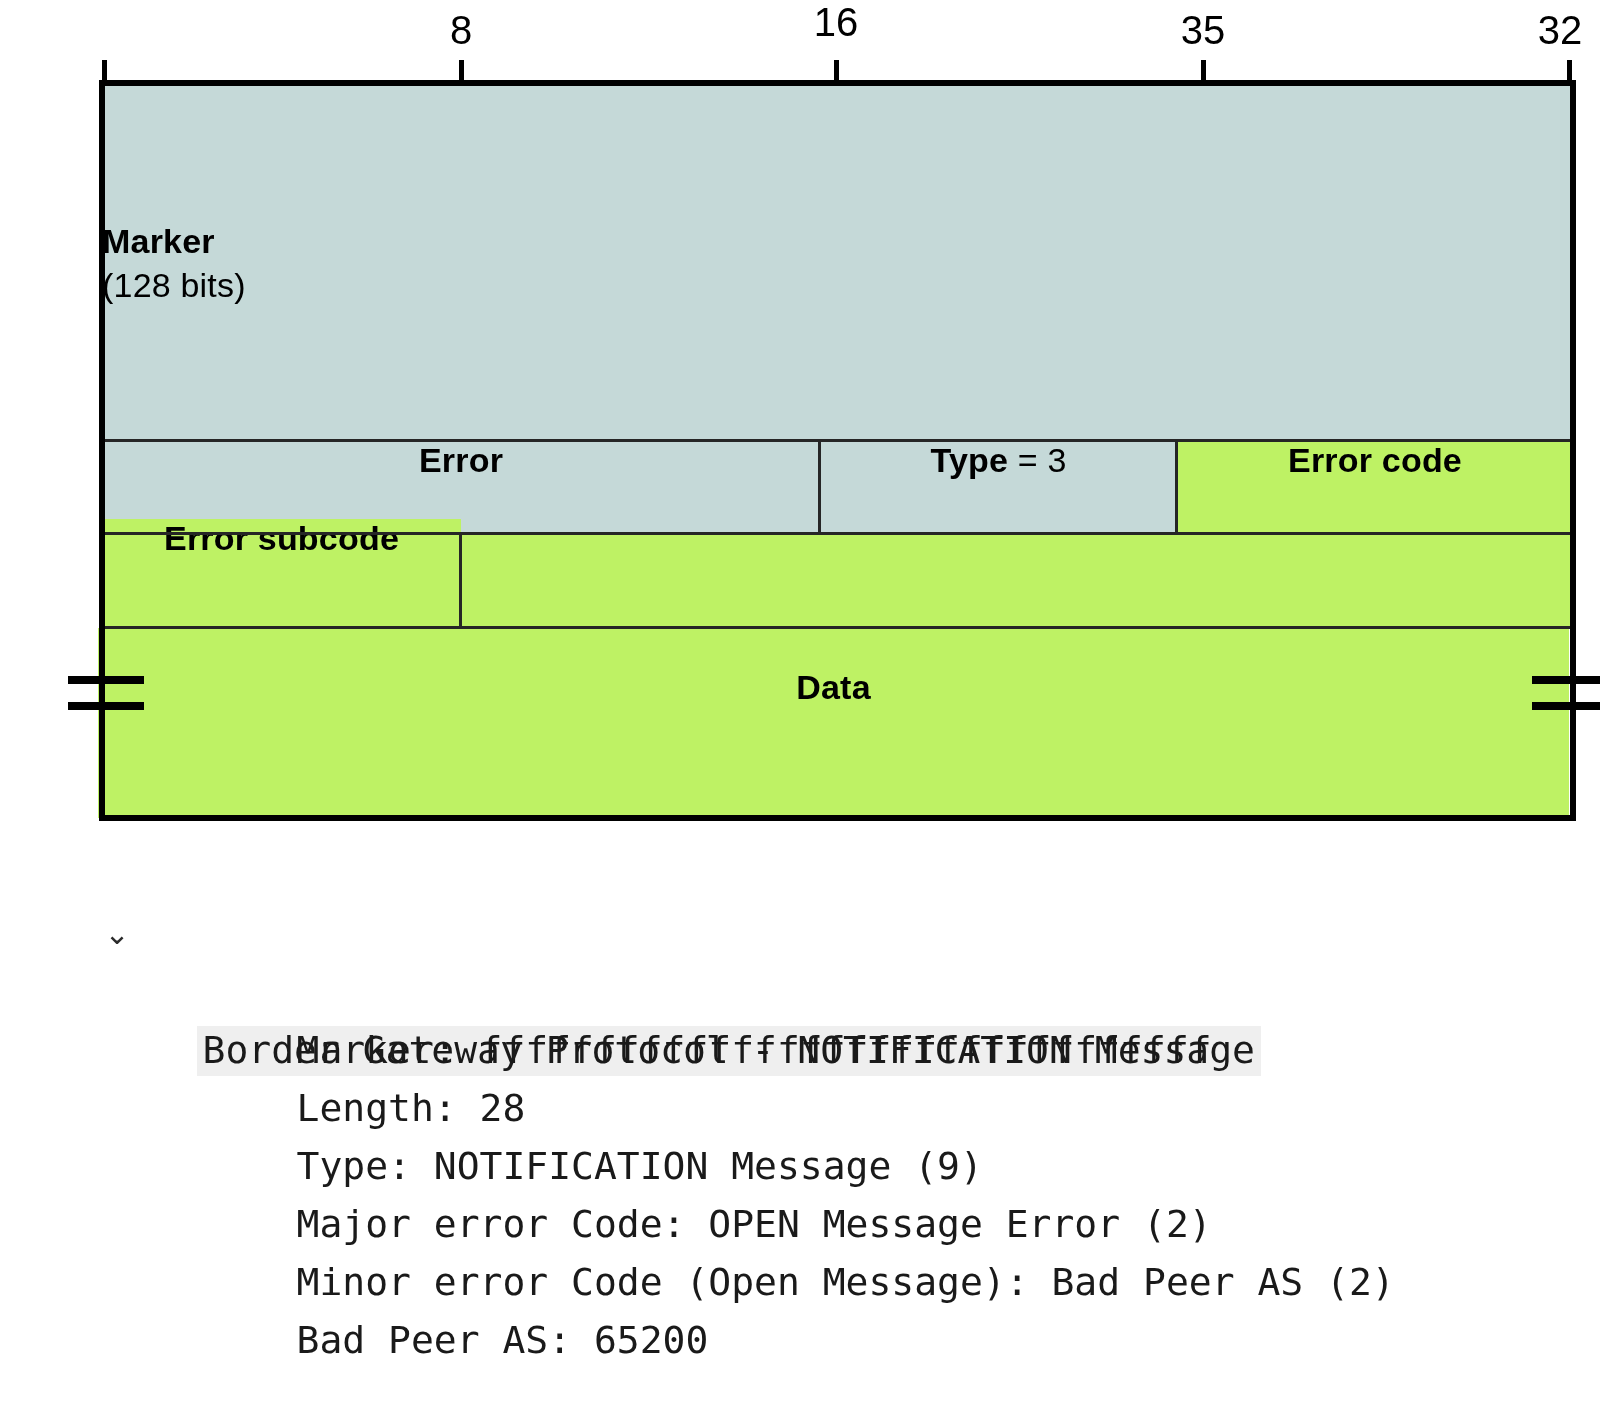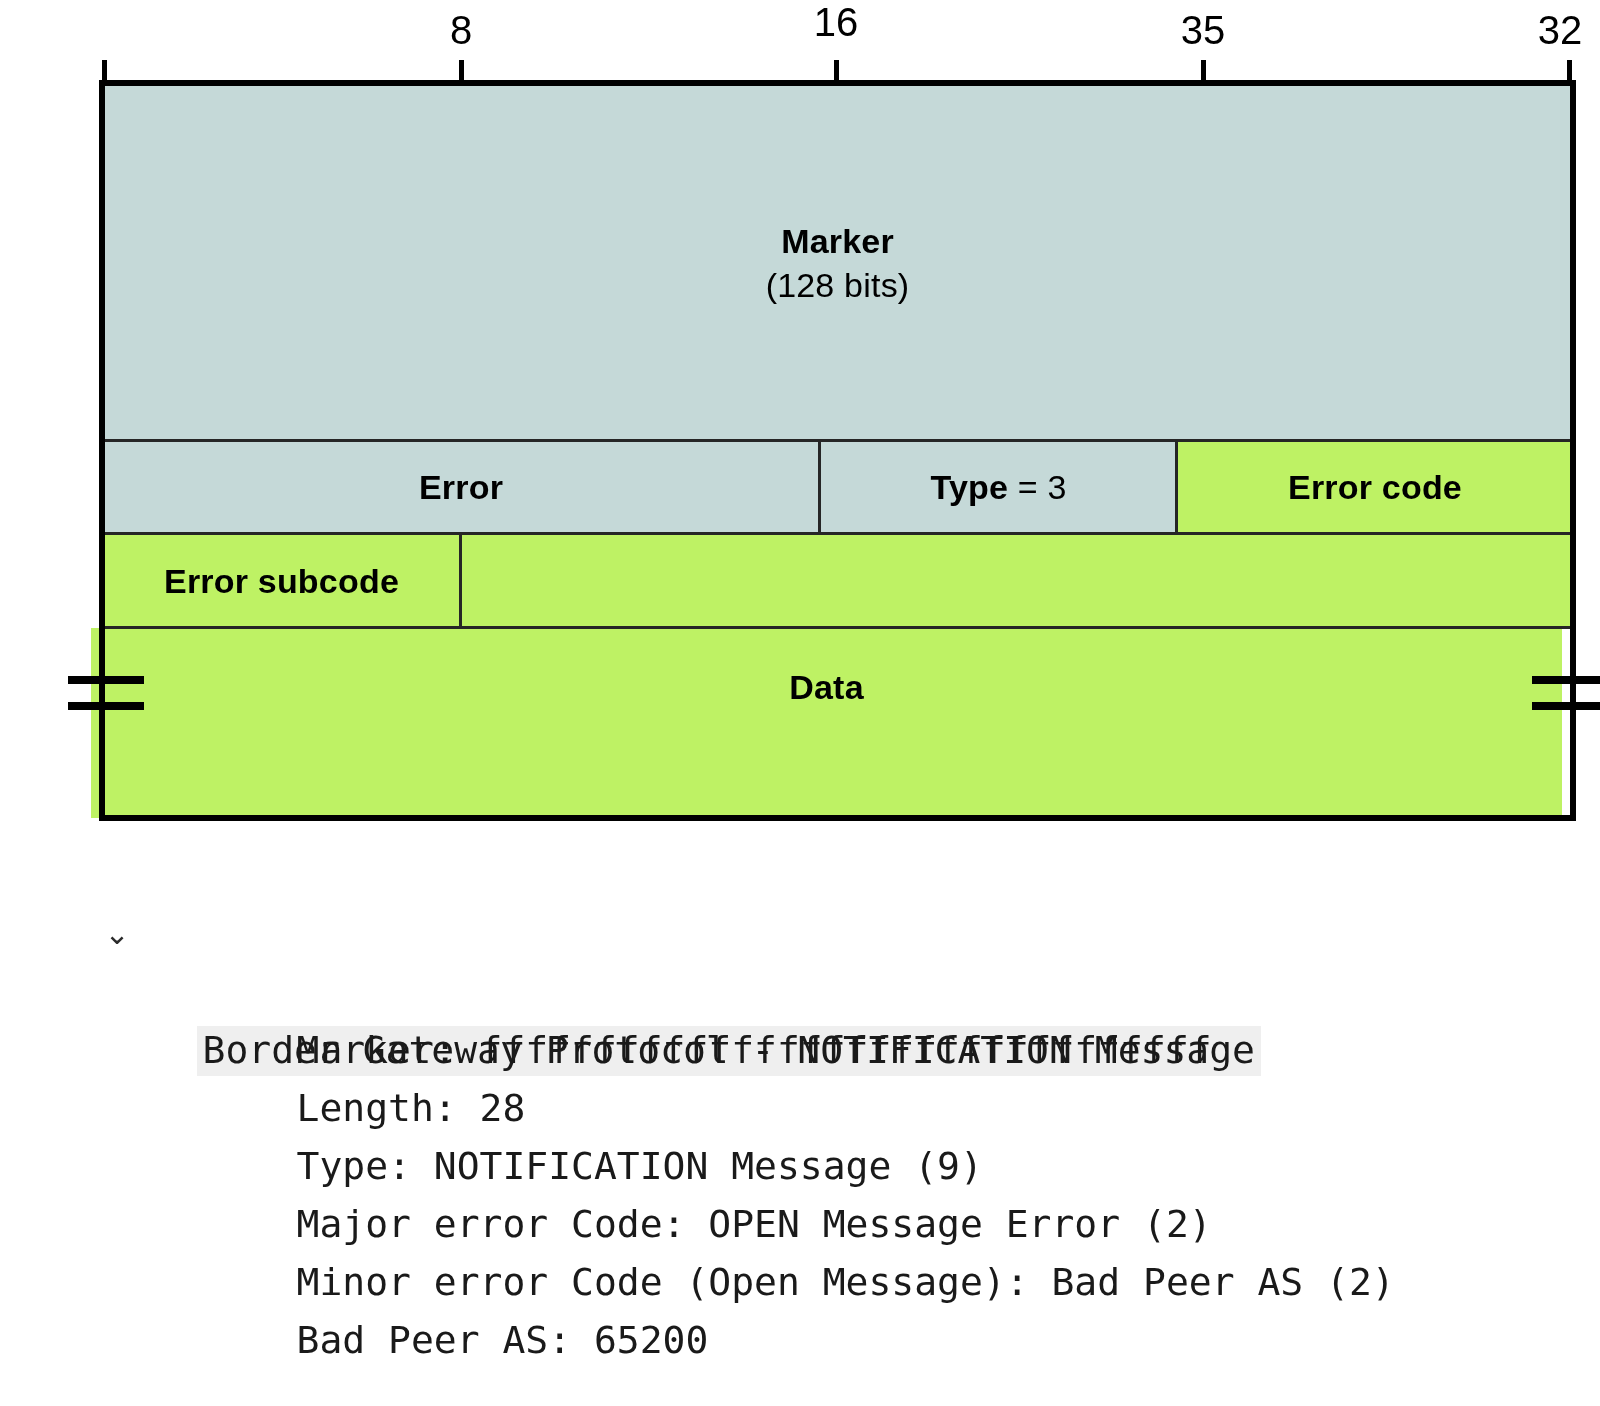--- a/index.html
+++ b/index.html
@@ -44,21 +44,21 @@
   .rule-line {
     position: absolute;
     height: 6px;
     background: #000;
   }
 
   .field {
     position: absolute;
     box-sizing: border-box;
     display: flex;
-    align-items: center;
+    align-items: flex-start;
     justify-content: center;
     font-size: 34px;
     font-weight: 700;
     letter-spacing: 0.2px;
   }
   .field .sub {
     font-weight: 400;
   }
   .field.teal { background: #c5d9d8; }
   .field.cream { background: #bef264; }
@@ -161,25 +161,25 @@
       <span>&nbsp;</span>
       <span class="sub">= 3</span>
   </div>
 
   <div class="field cream" style="left:1177px; top:441px; width:396px; height:93px;">
     <span>Error code</span>
   </div>
 
   <div class="field cream" style="left:102px; top:534px; width:1471px; height:94px;"></div>
 
-  <div class="field cream" style="left:102px; top:534px; width:359px; height:94px;">
+  <div class="field cream" style="left:102px; top:519px; width:359px; height:94px;">
     <span>Error subcode</span>
   </div>
 
-  <div class="field cream" style="left:91px; top:628px; width:1471px; height:190px; align-items:flex-start; padding-top:40px;">
+  <div class="field cream" style="left:98px; top:628px; width:1471px; height:190px; align-items:flex-start; padding-top:40px;">
     <span>Data</span>
   </div>
 
   <div class="thin h" style="left:102px; top:439px; width:1471px;"></div>
   <div class="thin h" style="left:102px; top:532px; width:1471px;"></div>
   <div class="thin h" style="left:102px; top:626px; width:359px;"></div>
   <div class="thin h" style="left:461px; top:626px; width:1112px;"></div>
   <div class="thin v" style="left:818px; top:441px; height:93px;"></div>
   <div class="thin v" style="left:1175px; top:441px; height:93px;"></div>
   <div class="thin v" style="left:459px; top:534px; height:94px;"></div>

